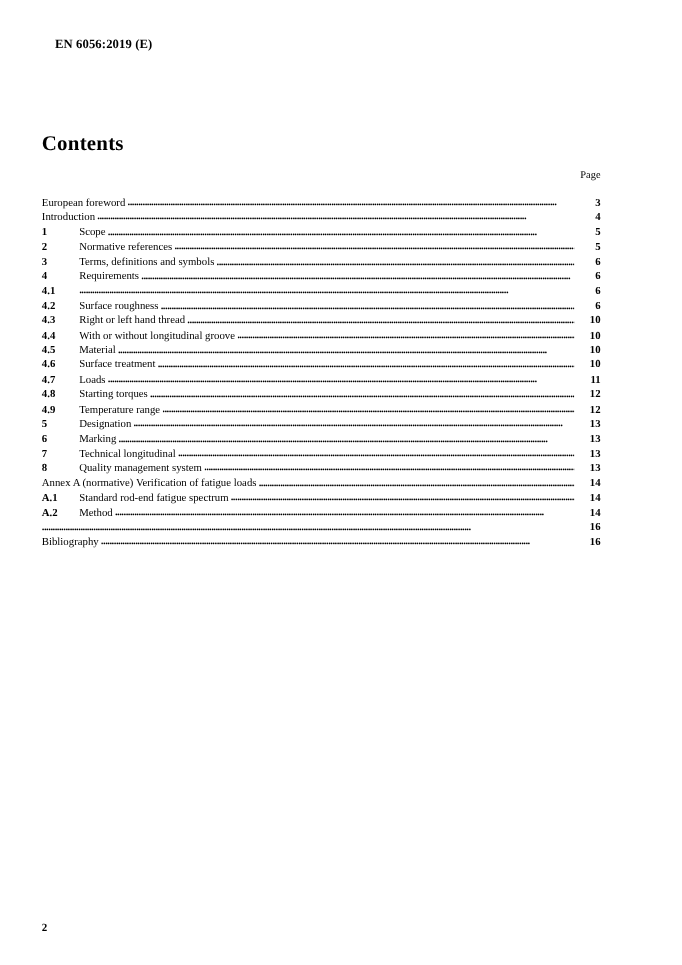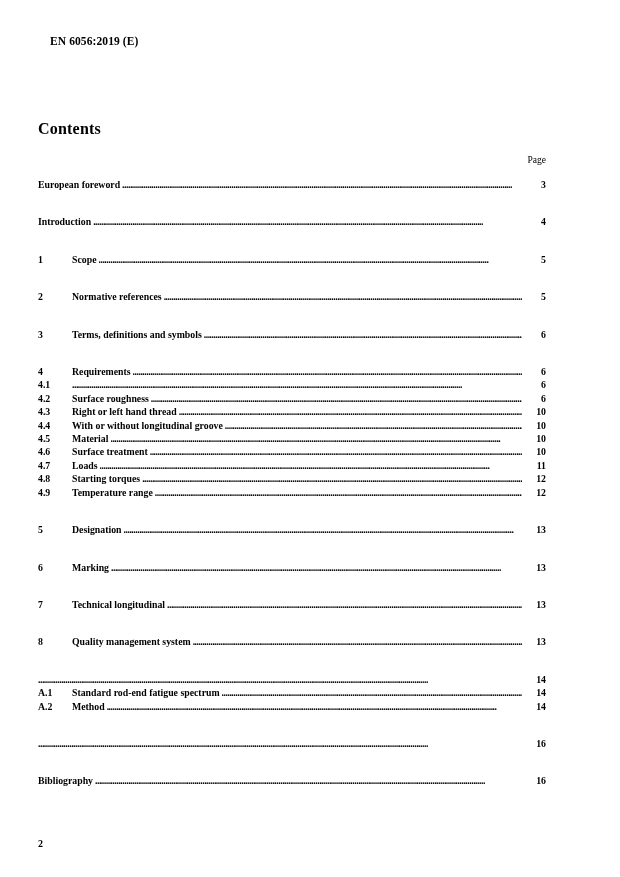--- a/index.html
+++ b/index.html
@@ -40,21 +40,21 @@
     font-family: "Liberation Serif", serif;
     font-size: 11.5px;
     font-weight: bold;
     letter-spacing: 0.1px;
   }
   .contents-title {
     position: absolute;
     top: 120px;
     left: 38px;
     font-family: "Liberation Serif", serif;
-    font-size: 16px;
+    font-size: 19px;
     font-weight: bold;
     letter-spacing: 0.2px;
   }
   .page-label {
     position: absolute;
     top: 155px;
     right: 74px;
     font-family: "Liberation Serif", serif;
     font-size: 9.5px;
     padding-left: 13px;
@@ -66,32 +66,32 @@
     width: 508px;
   }
   .toc-row {
     display: flex;
     align-items: baseline;
     font-size: 9.8px;
     line-height: 13.4px;
     white-space: nowrap;
   }
   .toc-row.gap-top {
-    margin-top: 24px;
+    margin-top: 0;
   }
   .toc-num {
     font-weight: bold;
     flex: 0 0 auto;
     width: 34px;
   }
   .toc-num.wide {
     width: 0;
   }
   .toc-text {
-    font-weight: bold;
+    font-weight: normal;
     flex: 0 0 auto;
     padding-right: 2px;
   }
   .toc-leader {
     flex: 1 1 auto;
     overflow: hidden;
     font-weight: bold;
     letter-spacing: -0.5px;
     font-size: 9.8px;
     transform: translateY(-0.5px);
@@ -232,20 +232,21 @@
         <span class="toc-pagenum">13</span>
       </div>
       <div class="toc-row gap-top">
         <span class="toc-num">8</span>
         <span class="toc-text">Quality management system</span>
         <span class="toc-leader">........................................................................................................................................................................................................</span>
         <span class="toc-pagenum">13</span>
       </div>
       <div class="toc-row gap-top">
         <span class="toc-num wide"></span>
+        <span class="toc-text">Annex A (normative)  Verification of fatigue loads</span>
         <span class="toc-leader">........................................................................................................................................................................................................</span>
         <span class="toc-pagenum">14</span>
       </div>
       <div class="toc-row">
         <span class="toc-num">A.1</span>
         <span class="toc-text">Standard rod-end fatigue spectrum</span>
         <span class="toc-leader">........................................................................................................................................................................................................</span>
         <span class="toc-pagenum">14</span>
       </div>
       <div class="toc-row">

